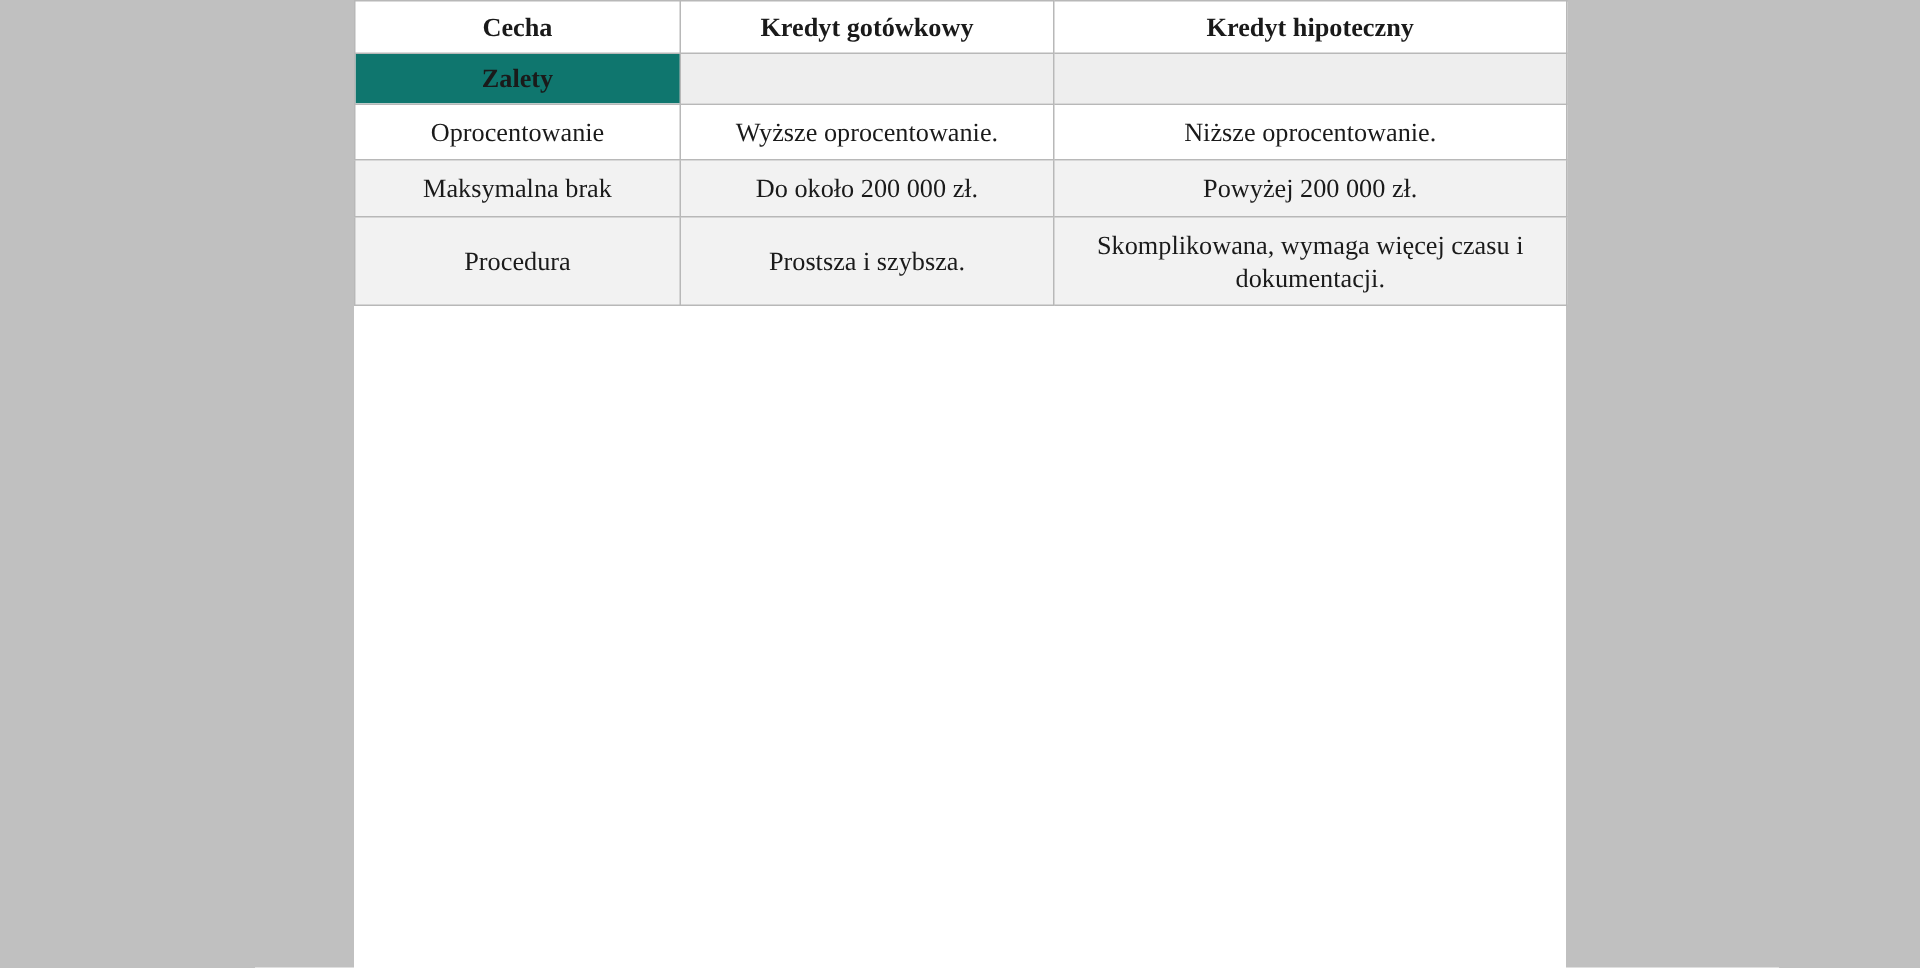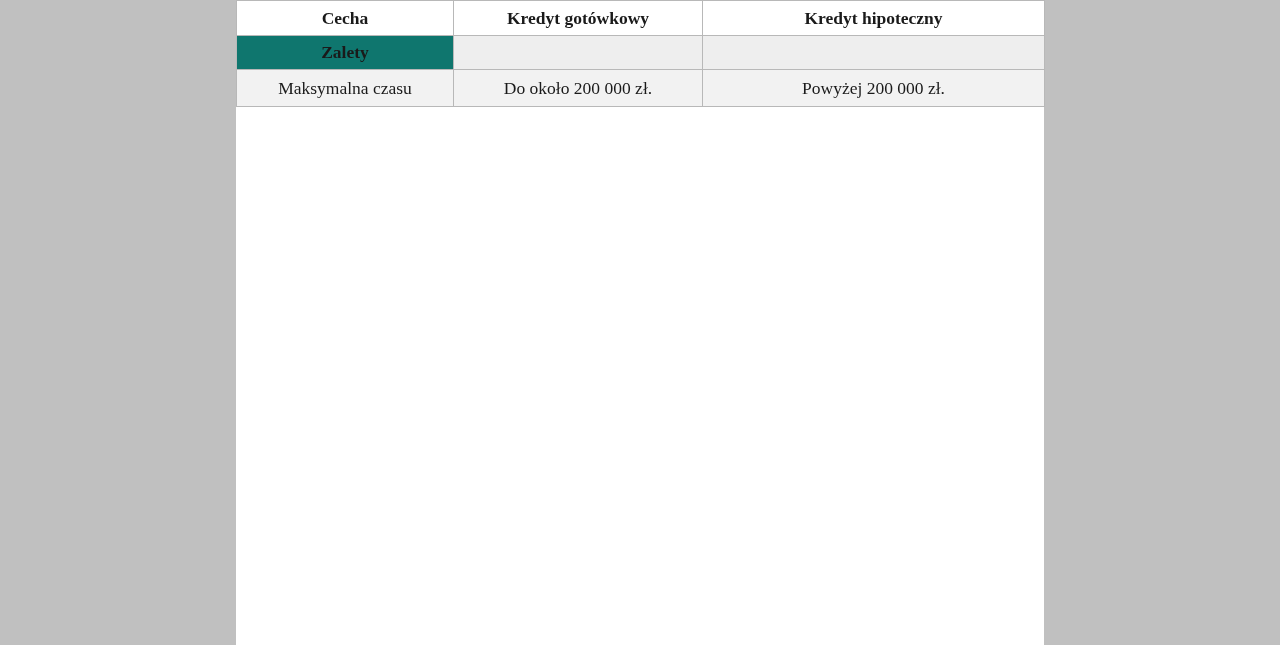--- a/index.html
+++ b/index.html
@@ -94,21 +94,31 @@
           <th>Kredyt gotówkowy</th>
           <th>Kredyt hipoteczny</th>
         </tr>
       </thead>
       <tbody id="tbody">
           <tr class="section">
             <td>Zalety</td>
             <td class="empty"></td>
             <td class="empty"></td>
           </tr>
+          <tr class="plain">
+            <td>Oprocentowanie</td>
+            <td>Wyższe oprocentowanie.</td>
+            <td>Niższe oprocentowanie.</td>
+          </tr>
           <tr class="alt">
-            <td>Maksymalna czasu</td>
+            <td>Maksymalna brak</td>
             <td>Do około 200 000 zł.</td>
             <td>Powyżej 200 000 zł.</td>
+          </tr>
+          <tr class="alt">
+            <td>Procedura</td>
+            <td>Prostsza i szybsza.</td>
+            <td>Skomplikowana, wymaga więcej czasu i dokumentacji.</td>
           </tr>
         </tbody>
     </table>
   </div>
 </div>
 
 </body></html>

